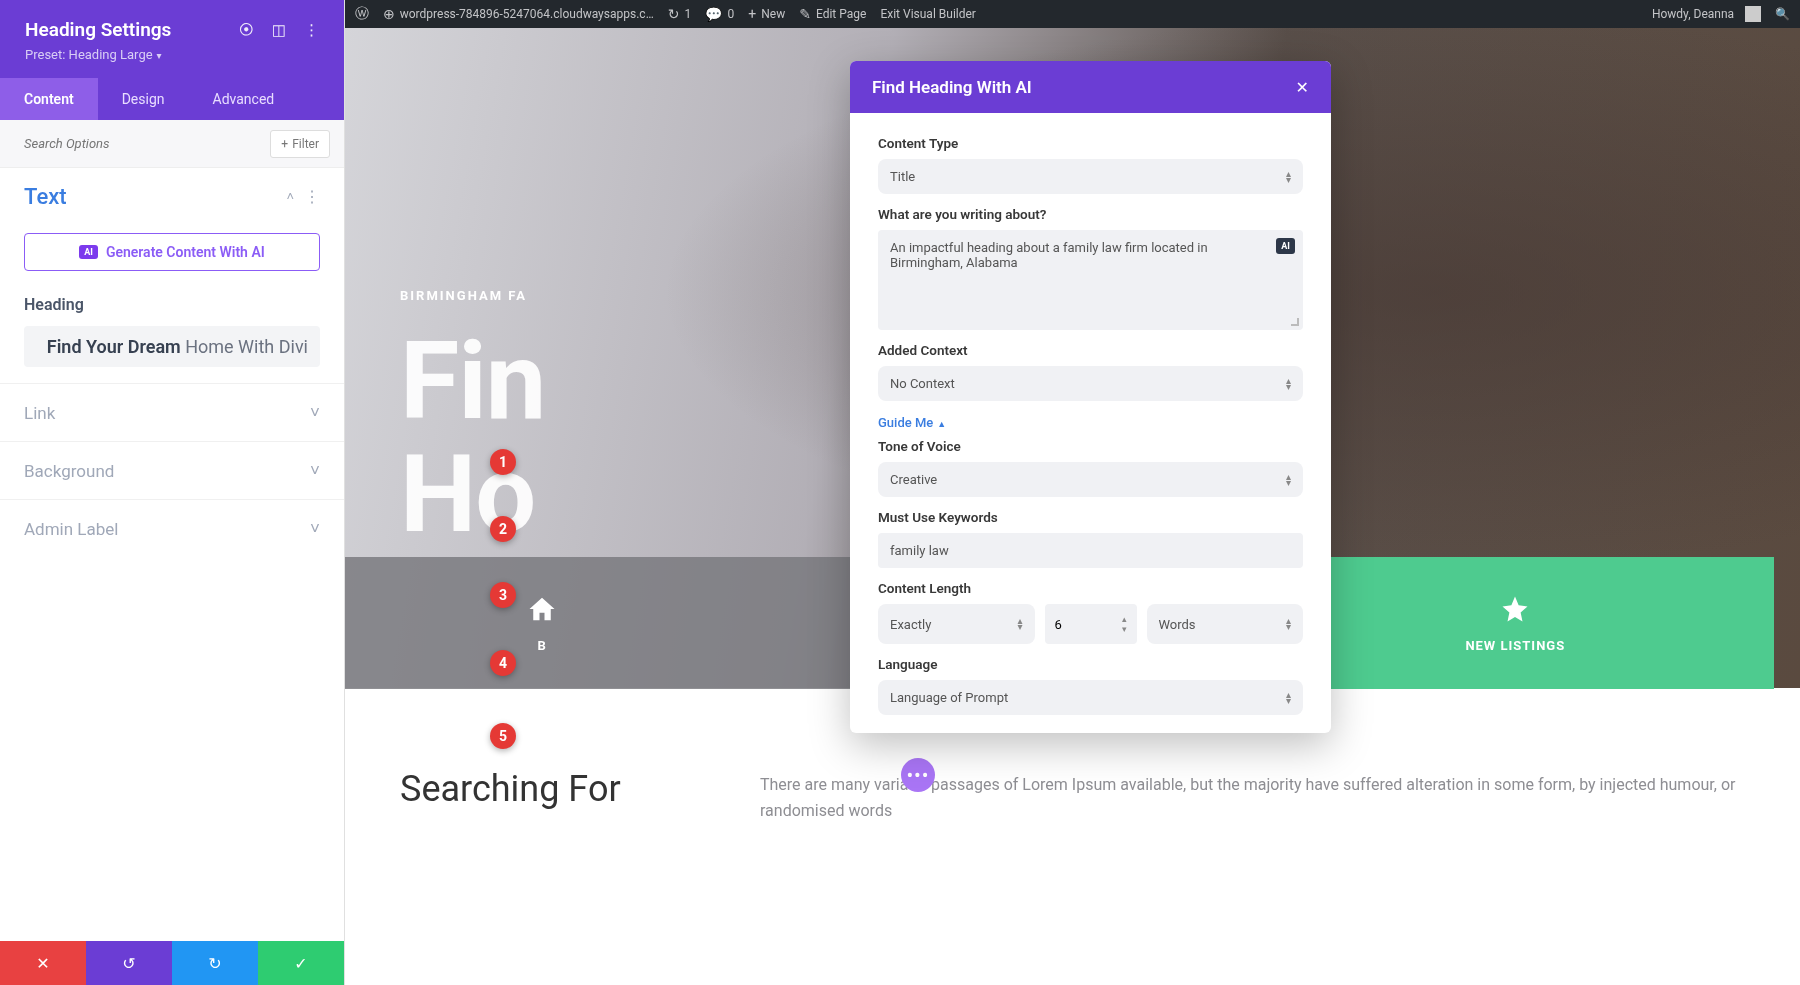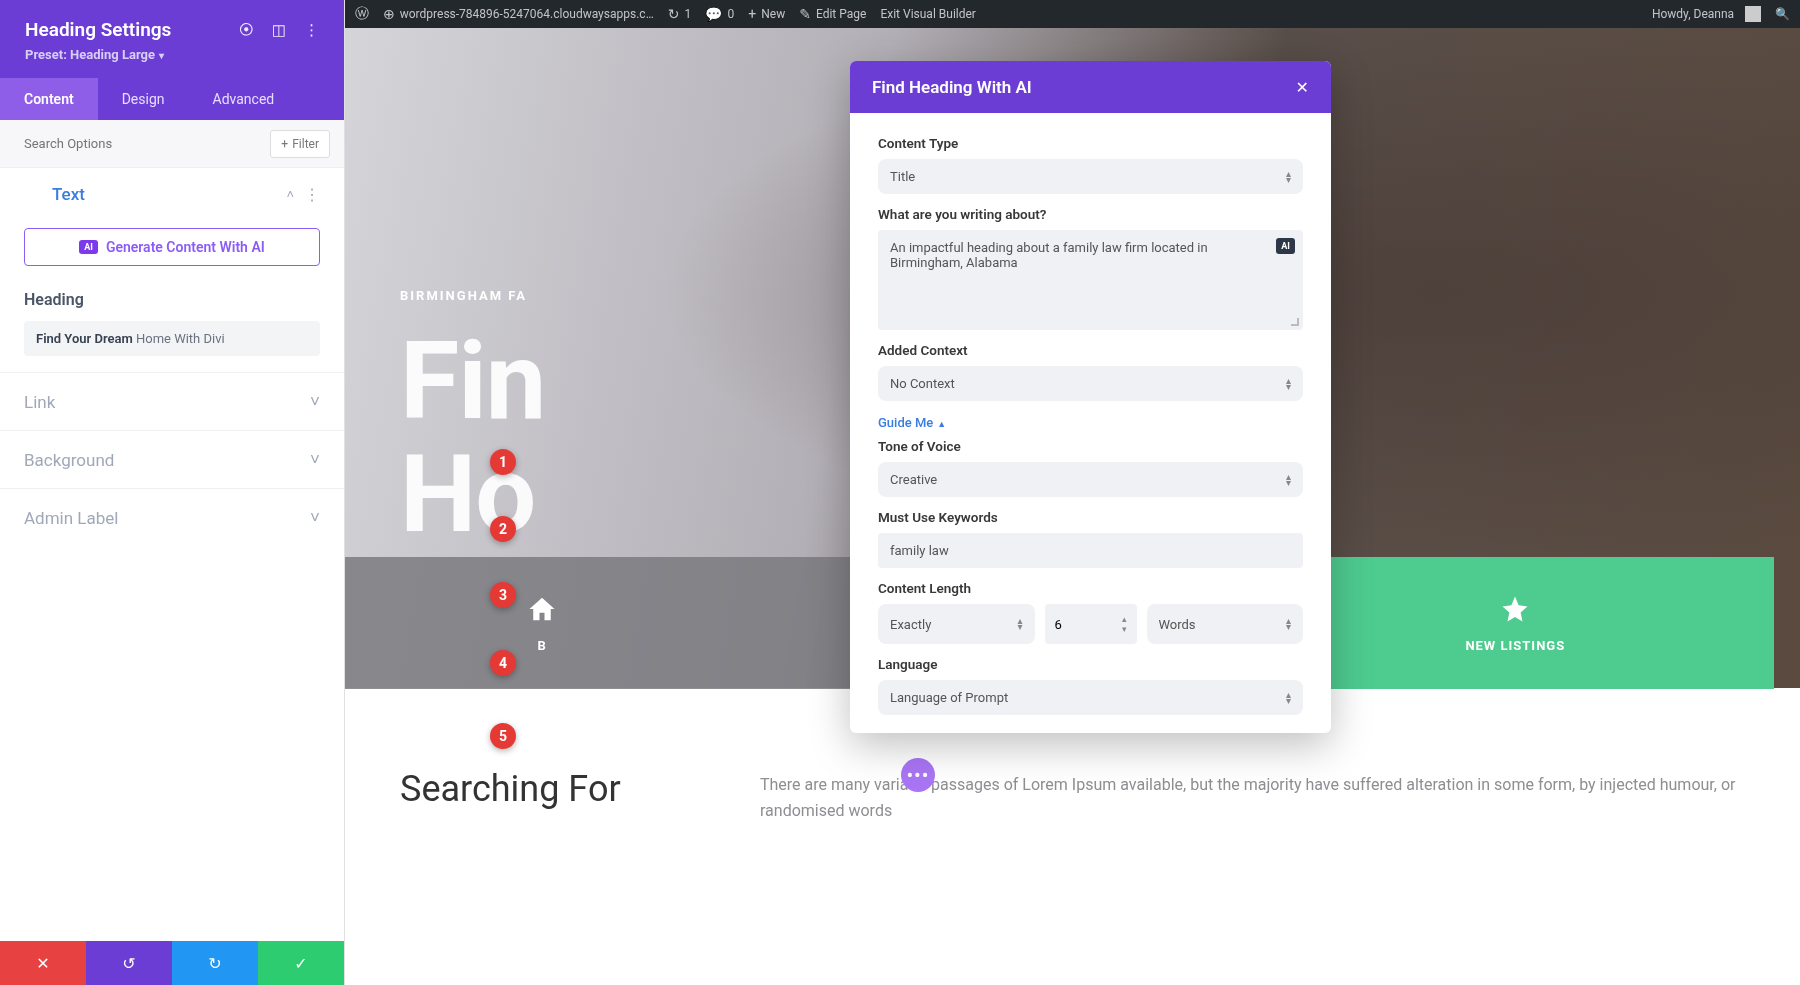--- a/index.html
+++ b/index.html
@@ -5,43 +5,43 @@
 * { margin: 0; padding: 0; box-sizing: border-box; font-family: -apple-system, BlinkMacSystemFont, "Segoe UI", Roboto, Arial, sans-serif; }
 body { width: 1800px; height: 985px; overflow: hidden; background: #f5f5f5; display: flex; }
 
 
 .sidebar { width: 345px; height: 100%; background: #fff; display: flex; flex-direction: column; border-right: 1px solid #e0e0e0; position: relative; }
 .sidebar-header { background: #6b3dd4; color: #fff; padding: 18px 25px 16px; }
 .sidebar-header-top { display: flex; align-items: center; justify-content: space-between; }
 .sidebar-title { font-size: 19px; font-weight: 600; color: #fff; }
 .sidebar-header-icons { display: flex; gap: 18px; align-items: center; }
 .sidebar-header-icons span { font-size: 15px; color: #fff; cursor: pointer; opacity: 0.9; }
-.sidebar-preset { font-size: 13px; color: #d9cef5; margin-top: 6px; font-weight: bold; }
+.sidebar-preset { font-size: 13px; color: #d9cef5; margin-top: 6px; }
 .sidebar-preset .caret { margin-left: 4px; font-size: 10px; }
 
 .sidebar-tabs { display: flex; background: #6b3dd4; }
 .sidebar-tab { padding: 13px 24px; font-size: 14px; color: #e8ddff; cursor: pointer; }
 .sidebar-tab.active { background: #8e5ee8; color: #fff; font-weight: 600; }
 
 .sidebar-search { display: flex; align-items: center; padding: 8px 14px; border-bottom: 1px solid #eee; background: #f7f7f9; }
-.sidebar-search input { flex: 1; border: none; padding: 8px 10px; font-size: 13px; background: transparent; color: #000000; outline: none; }
+.sidebar-search input { flex: 1; border: none; padding: 8px 10px; font-size: 13px; background: transparent; color: #000000; outline: none; font-style: italic; }
 .sidebar-search .filter-btn { display: flex; align-items: center; gap: 4px; font-size: 12px; color: #777; padding: 6px 10px; border: 1px solid #ddd; border-radius: 3px; background: #fff; cursor: pointer; }
 
 .section-row { padding: 16px 24px; display: flex; align-items: center; justify-content: space-between; cursor: pointer; }
-.section-row .title { font-size: 17px; color: #4a5568; margin-left: 28px; }
+.section-row .title { font-size: 22px; color: #4a5568; }
 .section-row.expanded .title { color: #3a7de0; font-weight: 500; }
 .section-row .chevron { color: #a0a8b8; font-size: 13px; }
 .section-row .controls { display: flex; gap: 10px; align-items: center; }
 .section-row .dots { color: #a0a8b8; }
 
 .generate-btn { margin: 8px 24px 18px; padding: 10px; border: 1px solid #8b5cf6; border-radius: 4px; display: flex; align-items: center; justify-content: center; gap: 8px; color: #8b5cf6; font-size: 14px; font-weight: 600; cursor: pointer; background: #fff; }
 .ai-badge-small { background: #7c3aed; color: #fff; font-size: 9px; font-weight: 700; padding: 2px 5px; border-radius: 3px; }
 
 .field-label { font-size: 16px; color: #4a5568; font-weight: 600; padding: 6px 24px; }
-.field-input { margin: 6px 24px 16px; padding: 10px 12px; background: #f3f4f6; border-radius: 4px; font-size: 13px; color: #6b7280; }
+.field-input { margin: 6px 24px 16px; padding: 10px 12px; background: #f3f4f6; border-radius: 4px; font-size: 18px; color: #6b7280; text-align: right; }
 .field-input .bold { color: #374151; font-weight: 600; }
 
 .collapse-item { padding: 18px 24px; font-size: 17px; color: #a0a8b8; display: flex; justify-content: space-between; align-items: center; border-top: 1px solid #f0f0f0; cursor: pointer; }
 
 .sidebar-bottom { position: absolute; bottom: 0; left: 0; right: 0; display: flex; height: 44px; }
 .sidebar-bottom .btn { flex: 1; display: flex; align-items: center; justify-content: center; color: #fff; cursor: pointer; font-size: 16px; }
 .btn-red { background: #e84141; }
 .btn-purple { background: #6b3dd4; }
 .btn-blue { background: #2196f3; }
 .btn-green { background: #2ecc71; }

